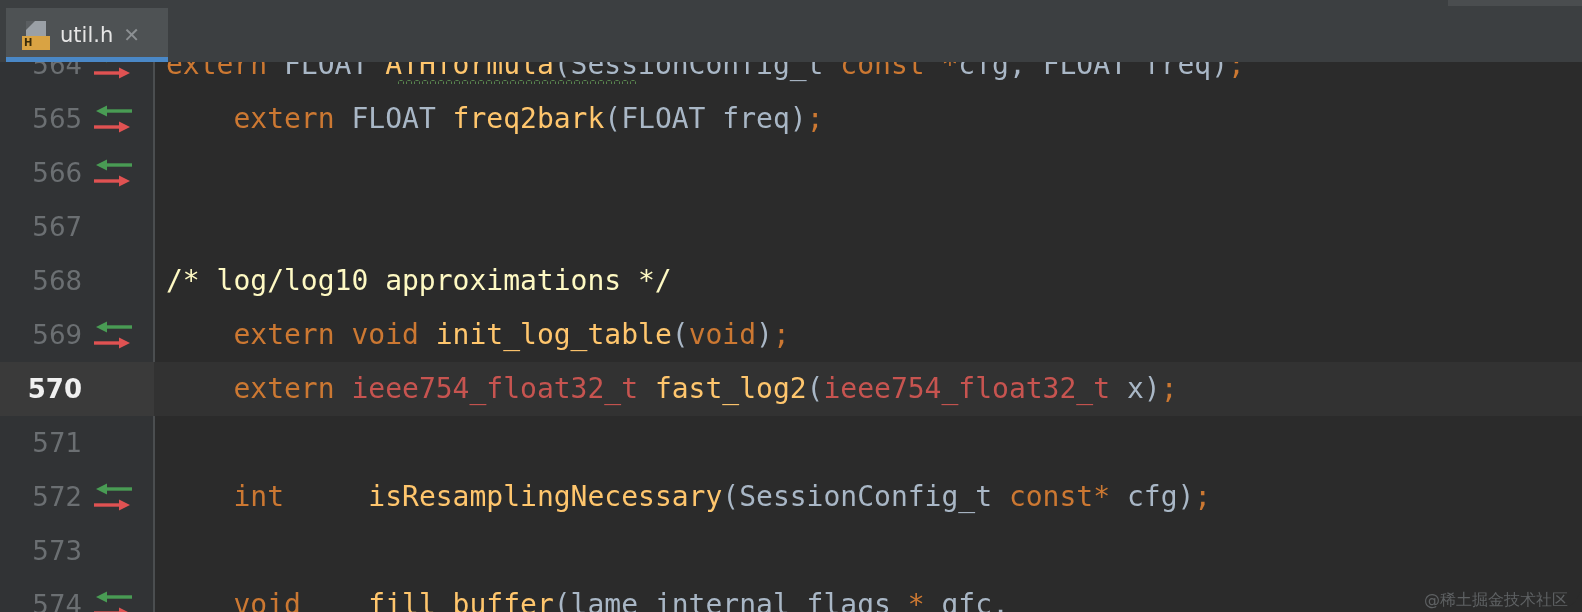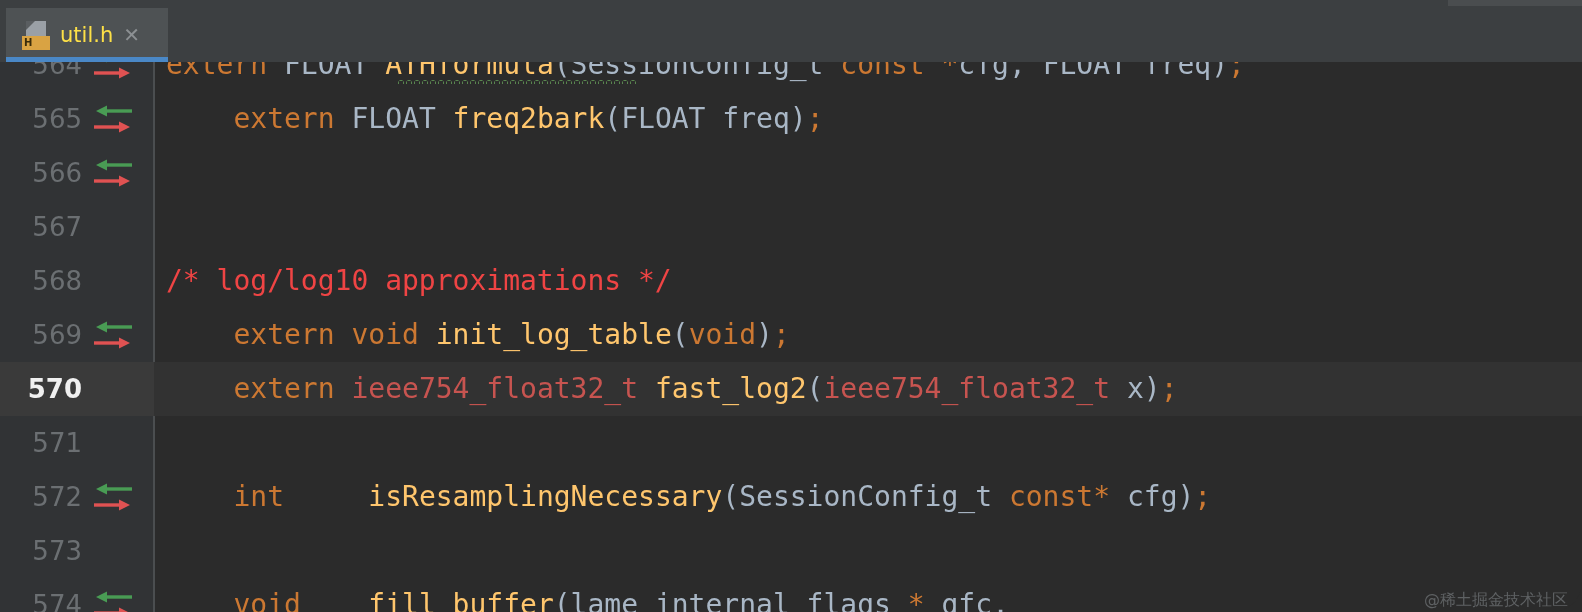--- a/index.html
+++ b/index.html
@@ -66,21 +66,21 @@
     color:#3a2c0a;
     font-family:"DejaVu Sans", sans-serif;
     font-size:10px; font-weight:bold;
     line-height:14px;
     text-align:left;
     padding-left:2px;
   }
   .tab-label {
     font-family:"DejaVu Sans", sans-serif;
     font-size:21px;
-    color:#fde047;
+    color:#e5e5e5;
     white-space:nowrap;
     flex:0 0 auto;
   }
   .tab-close {
     margin-left:10px;
     font-family:"DejaVu Sans", sans-serif;
     font-size:20px;
     color:#8c9093;
     line-height:1;
     cursor:pointer;
@@ -150,21 +150,21 @@
     font-size:28px;
     white-space:pre;
     letter-spacing:0px;
   }
 
   
   .kw   { color:#cc7832; }
   .typ  { color:#a9b7c6; }
   .fn   { color:#ffc66d; }
   .pl   { color:#a9b7c6;text-align:center; }
-  .cmt  { color:#ef4444; }
+  .cmt  { color:#fef9c3; }
   .err  { color:#c75450; }
   .punc { color:#a9b7c6; }
   .semi { color:#cc7832; }
 
   .squiggle {
     position:absolute;
     height:6px;
     background:
       radial-gradient(circle at 3px 5px, transparent 2.2px, #629755 2.6px, transparent 3.2px) 0 0/8px 6px repeat-x;
     opacity:.95;

